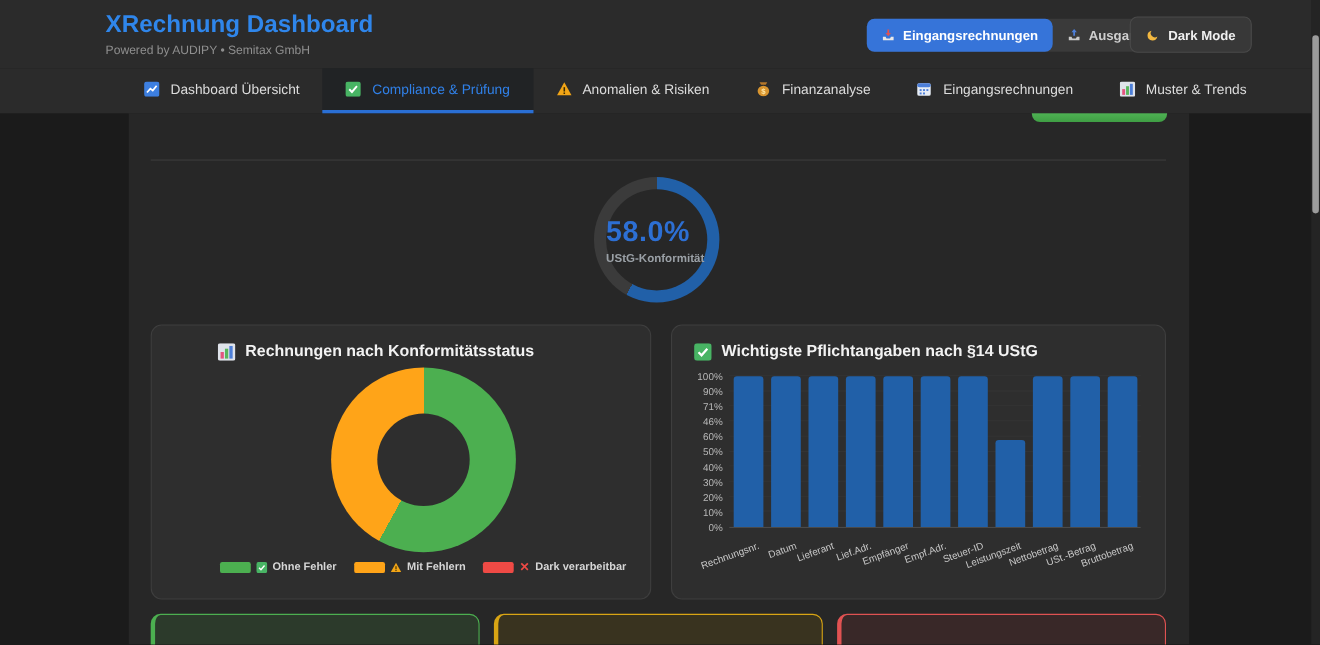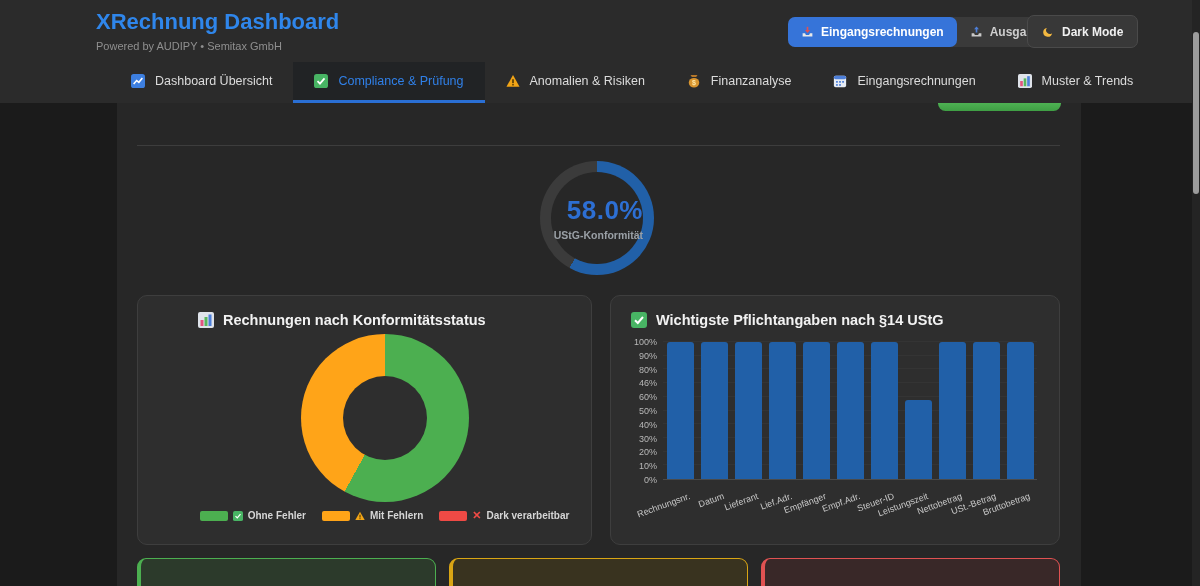--- a/index.html
+++ b/index.html
@@ -29,21 +29,21 @@
   
   .content-col { position:absolute; left:117px; top:103px; width:964px; height:483px; background:#272727; }
   .green-peek { position:absolute; left:938px; top:96px; width:123px; height:15px; border-radius:8px;
                 background:linear-gradient(#5bc360,#3f9e44); z-index:5; }
   .info-text { position:absolute; left:137px; top:116px; width:930px; font-size:11.5px; color:#7f7f7f; }
   .divider { position:absolute; left:137px; top:145px; width:923px; height:1px; background:#3d3d3d; }
 
   
   .gauge { position:absolute; left:540px; top:161px; width:114px; height:114px; border-radius:50%; }
   .gauge-inner { position:absolute; inset:11px; background:#272727; border-radius:50%;
-                 display:flex; flex-direction:column; align-items:flex-end; justify-content:center; }
+                 display:flex; flex-direction:column; align-items:flex-start; justify-content:center; }
   .gauge-value { font-size:26px; font-weight:bold; color:#2d6fd3; letter-spacing:0.5px; }
   .gauge-caption { font-size:10.5px; color:#9aa0a6; font-weight:bold; margin-top:3px; }
 
   
   .card { position:absolute; background:#2e2e2e; border:1px solid #3e3e3e; border-radius:10px; }
   .card-title { display:flex; align-items:center; gap:9px; padding:16px 20px 6px 20px;
                 font-size:14.5px; font-weight:bold; color:#f2f2f2; }
   .card-pie { left:137px; top:295px; width:455px; height:250px;padding-left:40px; }
   .card-bar { left:610px; top:295px; width:450px; height:250px; }
 
@@ -259,21 +259,21 @@
     <div class="bars-chart">
       <div class="yaxis" id="yaxis">
           <div class="ytick" style="bottom: 0%;">0%</div>
           <div class="ytick" style="bottom: 10%;">10%</div>
           <div class="ytick" style="bottom: 20%;">20%</div>
           <div class="ytick" style="bottom: 30%;">30%</div>
           <div class="ytick" style="bottom: 40%;">40%</div>
           <div class="ytick" style="bottom: 50%;">50%</div>
           <div class="ytick" style="bottom: 60%;">60%</div>
           <div class="ytick" style="bottom: 70%;">46%</div>
-          <div class="ytick" style="bottom: 80%;">80%</div>
+          <div class="ytick" style="bottom: 80%;">71%</div>
           <div class="ytick" style="bottom: 90%;">90%</div>
           <div class="ytick" style="bottom: 100%;">100%</div>
         </div>
       <div class="bar-plot" id="barplot">
           <div class="gridline" style="bottom: 10%;"></div>
           <div class="gridline" style="bottom: 20%;"></div>
           <div class="gridline" style="bottom: 30%;"></div>
           <div class="gridline" style="bottom: 40%;"></div>
           <div class="gridline" style="bottom: 50%;"></div>
           <div class="gridline" style="bottom: 60%;"></div>

